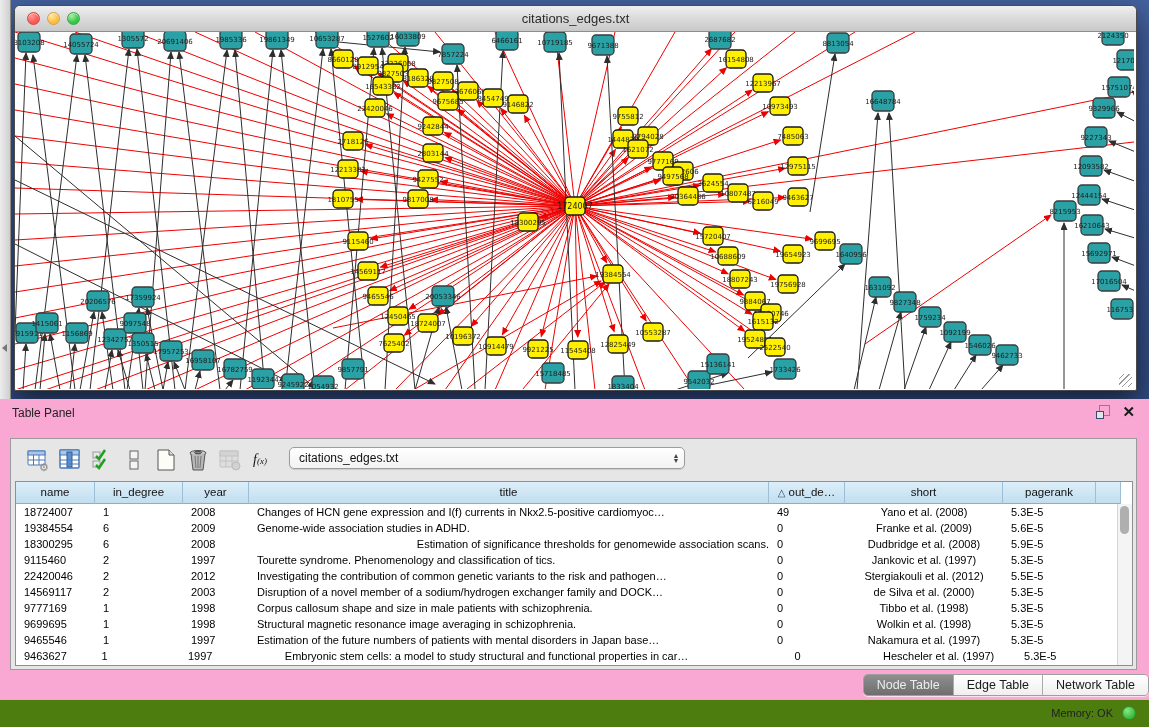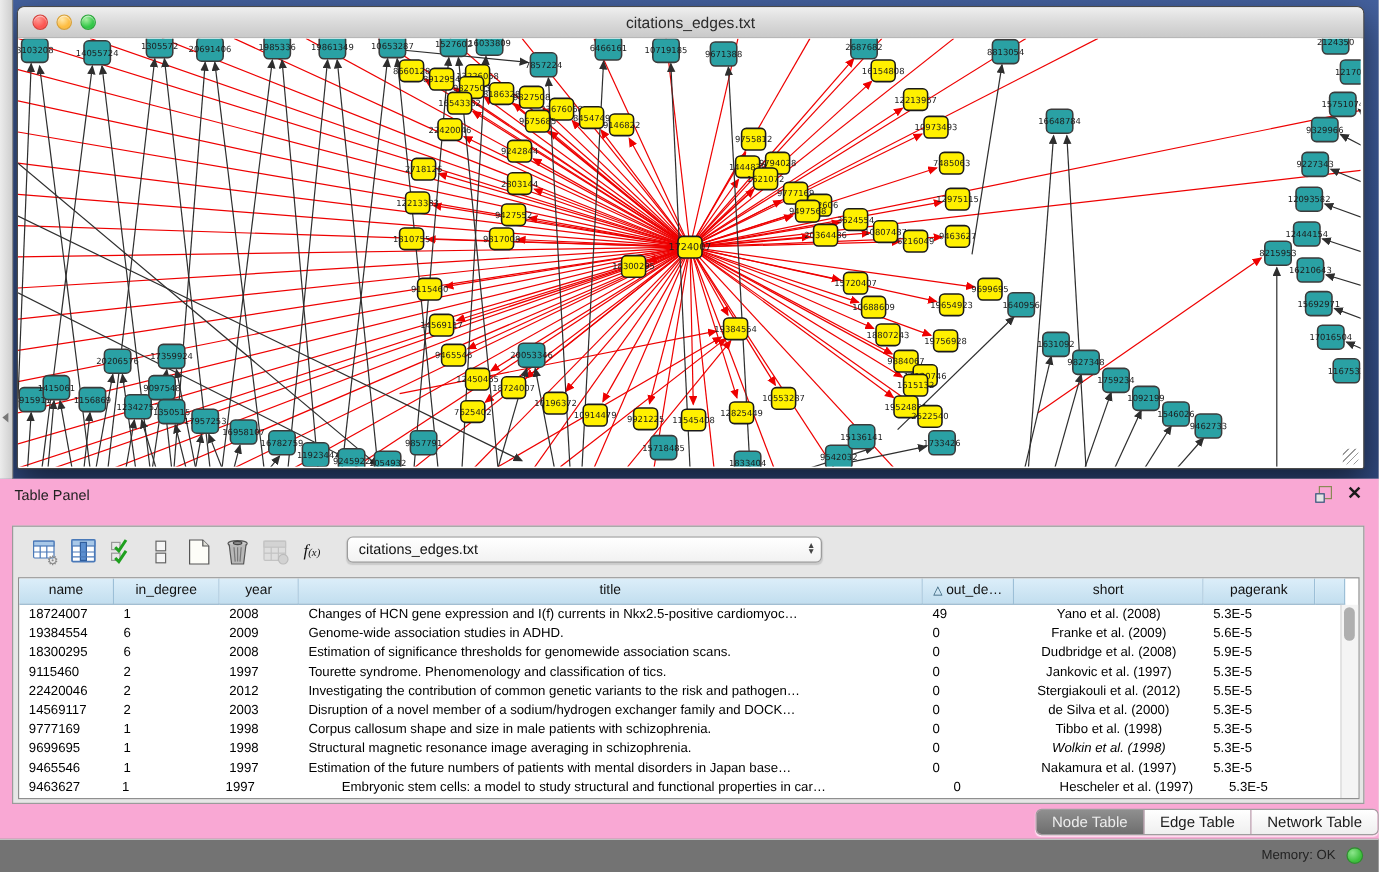--- a/index.html
+++ b/index.html
@@ -61,21 +61,21 @@
   .vscroll{position:absolute;right:0;top:22px;bottom:0;width:14px;background:#F4F4F4;border-left:1px solid #D6D6D6;}
   .vthumb{position:absolute;left:2px;top:2px;width:9px;height:28px;border-radius:5px;background:#AFAFAF;}
   .tabs-row{position:absolute;left:0;right:0;top:275px;display:flex;justify-content:flex-end;}
   .seg{display:flex;border:1px solid #9E9E9E;border-radius:5px;overflow:hidden;height:20px;
        box-shadow:0 1px 1px rgba(255,255,255,.7);}
   .seg .tab{padding:0 13px;font-size:12.5px;line-height:20px;background:linear-gradient(#FFFFFF,#EFEFEF);
             color:#1a1a1a;border-right:1px solid #ABABAB;}
   .seg .tab:last-child{border-right:none;}
   .seg .tab.active{background:linear-gradient(#8F8F8F,#6E6E6E);color:#EDEDED;}
   
-  .status-bar{position:absolute;left:0;bottom:0;width:1149px;height:27px;background:#737373;
+  .status-bar{position:absolute;left:0;bottom:0;width:1149px;height:27px;background:#4d7c0f;
               border-top:1px solid #C2C2C2;}
   .mem{position:absolute;right:36px;top:7px;font-size:11px;color:#222;}
   .mem-dot{position:absolute;right:13px;top:6px;width:14px;height:14px;border-radius:50%;
            background:radial-gradient(circle at 35% 30%,#8CE68C,#3CBF3C 65%);border:1px solid #2E8F2E;box-sizing:border-box;}
   
   svg{display:block;}
 </style>
 </head>
 <body>
 
@@ -633,21 +633,21 @@
             <div class="td" style="width: 520px;">Genome-wide association studies in ADHD.</div>
             <div class="td" style="width: 76px;">0</div>
             <div class="td center" style="width: 158px;">Franke et al. (2009)</div>
             <div class="td" style="width: 93px;">5.6E-5</div>
             <div class="td" style="width: 25px;"></div>
           </div>
           <div class="tr">
             <div class="td" style="width: 79px;">18300295</div>
             <div class="td" style="width: 88px;">6</div>
             <div class="td" style="width: 66px;">2008</div>
-            <div class="td" style="width: 520px;">Estimation of significance thresholds for genomewide association scans.</div>
+            <div class="td" style="width: 520px; text-align: right;">Estimation of significance thresholds for genomewide association scans.</div>
             <div class="td" style="width: 76px;">0</div>
             <div class="td center" style="width: 158px;">Dudbridge et al. (2008)</div>
             <div class="td" style="width: 93px;">5.9E-5</div>
             <div class="td" style="width: 25px;"></div>
           </div>
           <div class="tr">
             <div class="td" style="width: 79px;">9115460</div>
             <div class="td" style="width: 88px;">2</div>
             <div class="td" style="width: 66px;">1997</div>
             <div class="td" style="width: 520px;">Tourette syndrome. Phenomenology and classification of tics.</div>
@@ -685,21 +685,21 @@
             <div class="td center" style="width: 158px;">Tibbo et al. (1998)</div>
             <div class="td" style="width: 93px;">5.3E-5</div>
             <div class="td" style="width: 25px;"></div>
           </div>
           <div class="tr">
             <div class="td" style="width: 79px;">9699695</div>
             <div class="td" style="width: 88px;">1</div>
             <div class="td" style="width: 66px;">1998</div>
             <div class="td" style="width: 520px;">Structural magnetic resonance image averaging in schizophrenia.</div>
             <div class="td" style="width: 76px;">0</div>
-            <div class="td center" style="width: 158px; font-style: italic;">Wolkin et al. (1998)</div>
+            <div class="td center" style="width: 158px;">Wolkin et al. (1998)</div>
             <div class="td" style="width: 93px;">5.3E-5</div>
             <div class="td" style="width: 25px;"></div>
           </div>
           <div class="tr">
             <div class="td" style="width: 79px;">9465546</div>
             <div class="td" style="width: 88px;">1</div>
             <div class="td" style="width: 66px;">1997</div>
             <div class="td" style="width: 520px;">Estimation of the future numbers of patients with mental disorders in Japan base…</div>
             <div class="td" style="width: 76px;">0</div>
             <div class="td center" style="width: 158px;">Nakamura et al. (1997)</div>

